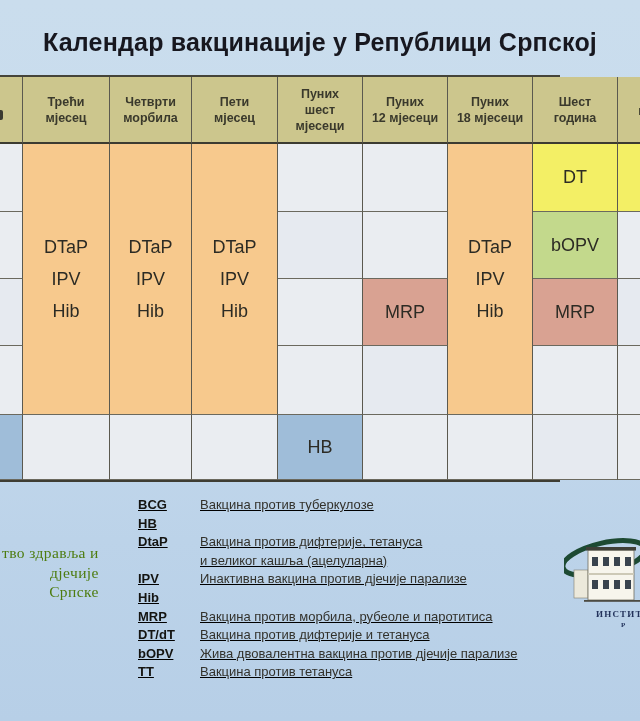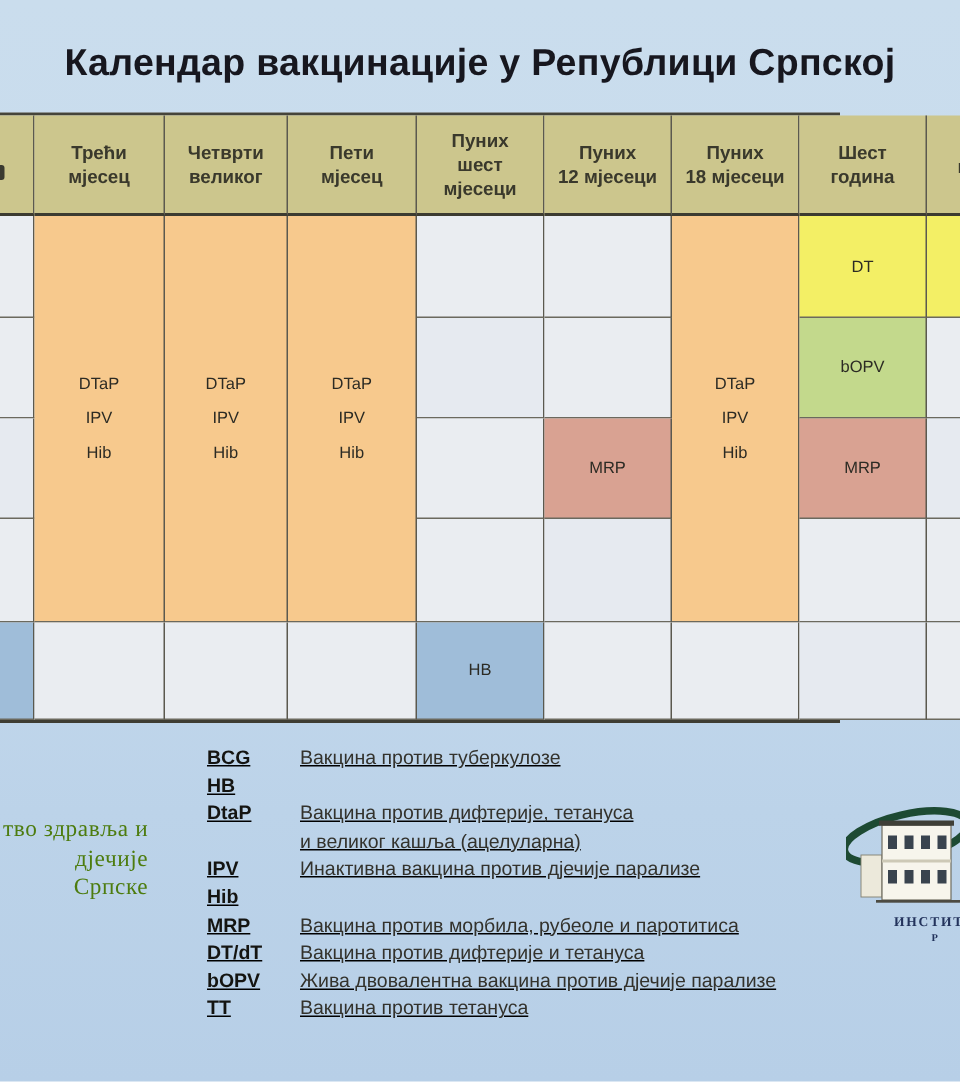--- a/index.html
+++ b/index.html
@@ -18,21 +18,21 @@
     position:absolute;left:0;top:75px;width:560px;height:403px;
     display:grid;
     grid-template-columns:23px 87px 82px 86px 85px 85px 85px 85px 22px;
     grid-template-rows:67px 68px 67px 67px 69px 65px;
     border-top:2px solid #45443a;border-bottom:2px solid #3e3d33;
     background:#eaedf1;
   }
   .cell{
     border-right:1px solid #5b594f;border-bottom:1px solid #6b695e;
     display:flex;align-items:center;justify-content:center;
-    font-size:11px;color:#2c2b24;position:relative;box-sizing:border-box;
+    font-size:18px;color:#2c2b24;position:relative;box-sizing:border-box;
   }
   .lastcol{border-right:none;}
   .hdr{
     background:#ccc68d;border-bottom:2px solid #3c3b31;
     font-weight:bold;color:#3a392c;text-align:center;
     white-space:pre-line;line-height:1.28;font-size:12.5px;
     overflow:hidden;
   }
   .white{background:#eaedf1;}
   .white2{background:#e6eaf0;}
@@ -72,21 +72,21 @@
 <body>
 
 <div class="title">Календар вакцинације у Републици Српској</div>
 
 <div class="vtable">
 
   <div class="cell hdr" style="grid-area:1/1"><span class="frag-left"></span></div>
   <div class="cell hdr" style="grid-area:1/2">Трећи
 мјесец</div>
   <div class="cell hdr" style="grid-area:1/3">Четврти
-великог</div>
+морбила</div>
   <div class="cell hdr" style="grid-area:1/4">Пети
 мјесец</div>
   <div class="cell hdr" style="grid-area:1/5">Пуних
 шест
 мјесеци</div>
   <div class="cell hdr" style="grid-area:1/6">Пуних
 12 мјесеци</div>
   <div class="cell hdr" style="grid-area:1/7">Пуних
 18 мјесеци</div>
   <div class="cell hdr" style="grid-area:1/8">Шест

